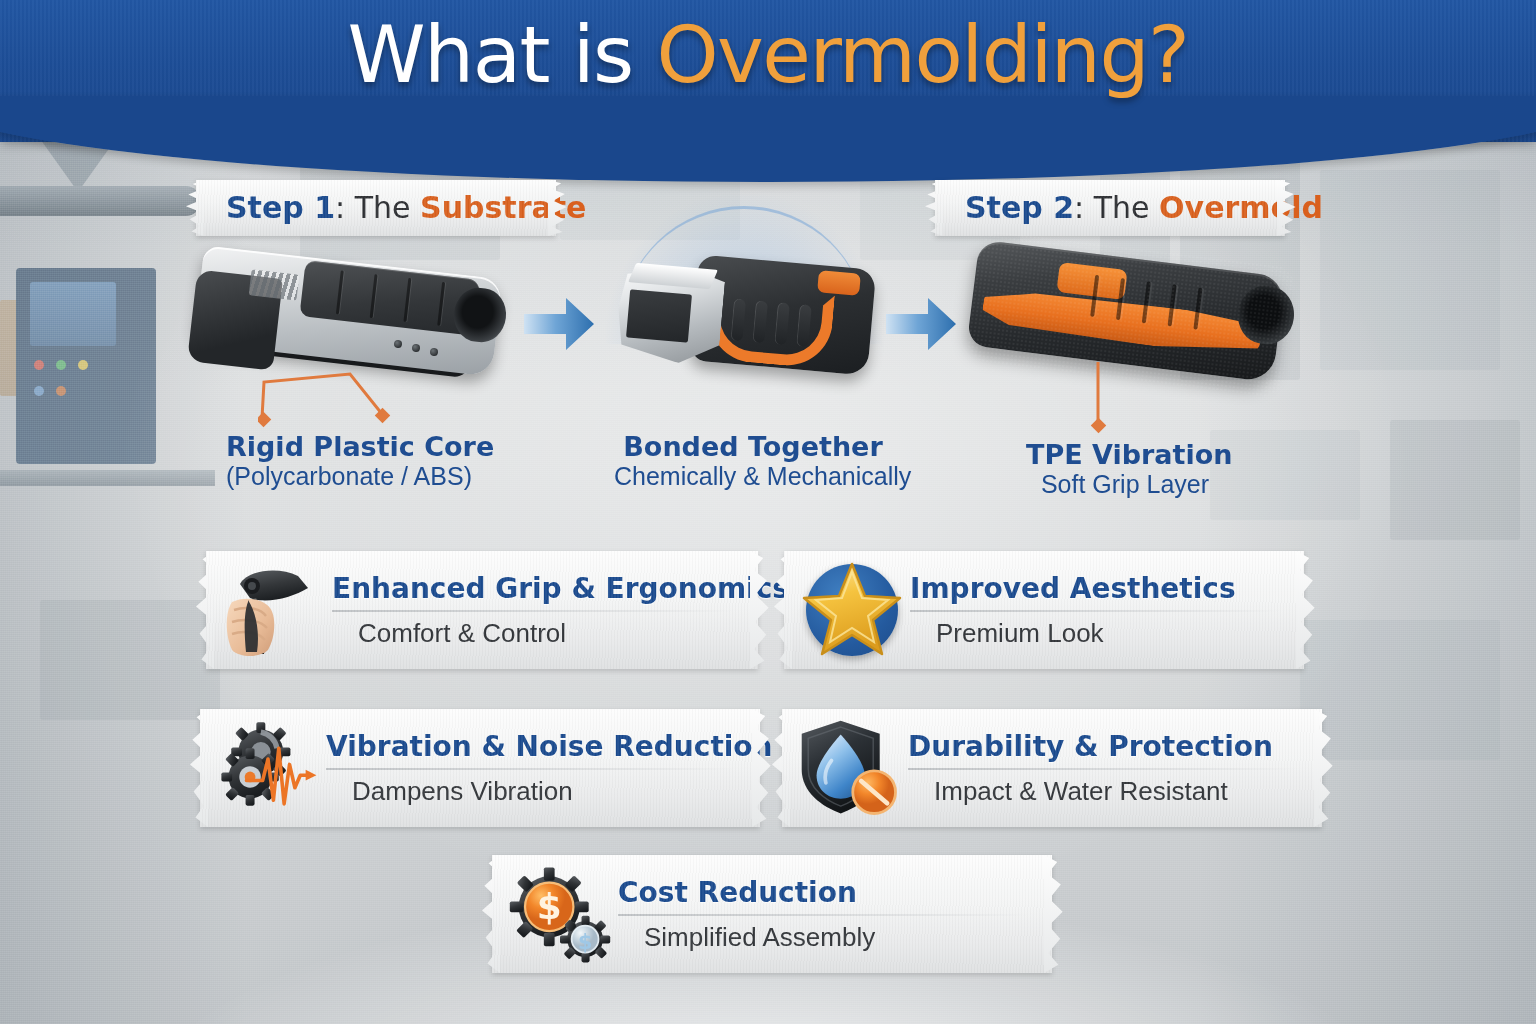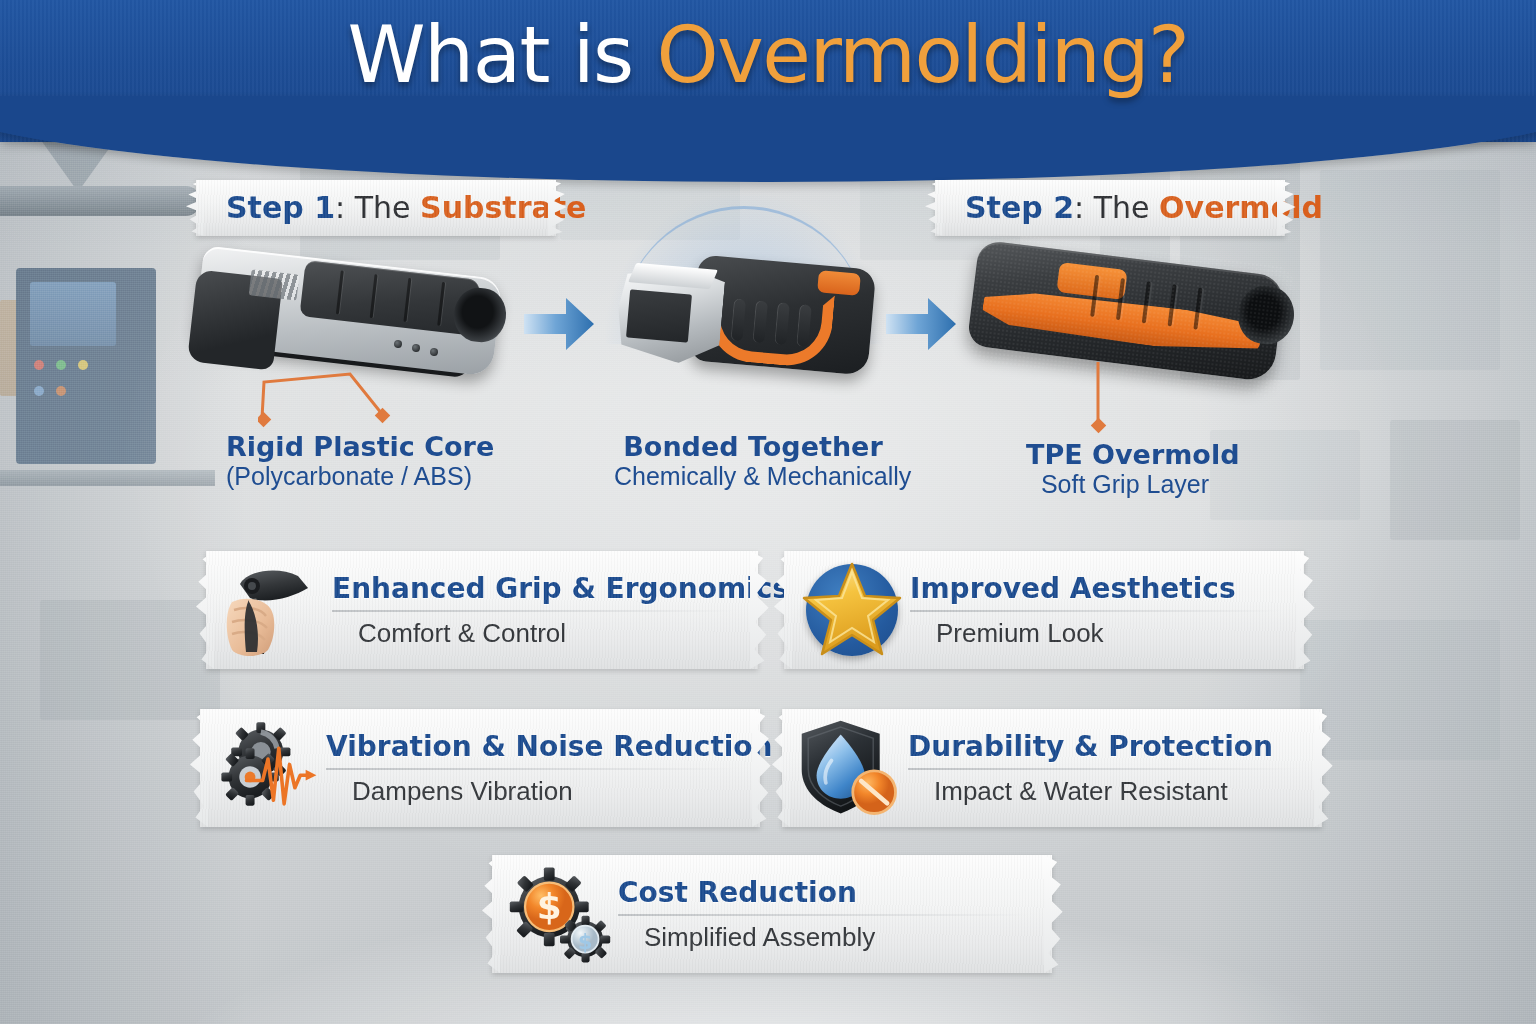--- a/index.html
+++ b/index.html
@@ -579,21 +579,21 @@
     <div class="c1">Rigid Plastic Core</div>
     <div class="c2">(Polycarbonate / ABS)</div>
   </div>
 
   <div class="caption" id="caption-bonded">
     <div class="c1">Bonded Together</div>
     <div class="c2 c2b">Chemically &amp; Mechanically</div>
   </div>
 
   <div class="caption" id="caption-overmold">
-    <div class="c1">TPE Overmold</div>
+    <div class="c1">TPE Vibration</div>
     <div class="c2">Soft Grip Layer</div>
   </div>
 
   <div class="torn benefit" id="benefit-grip">
     <div class="torn-grain"></div>
     <div class="icon-wrap">
       <svg width="104" height="104" viewBox="0 0 104 104">
         <defs>
           <linearGradient id="skin" x1="0" y1="0" x2="1" y2="1">
             <stop offset="0%" stop-color="#f7d9bd"></stop>

